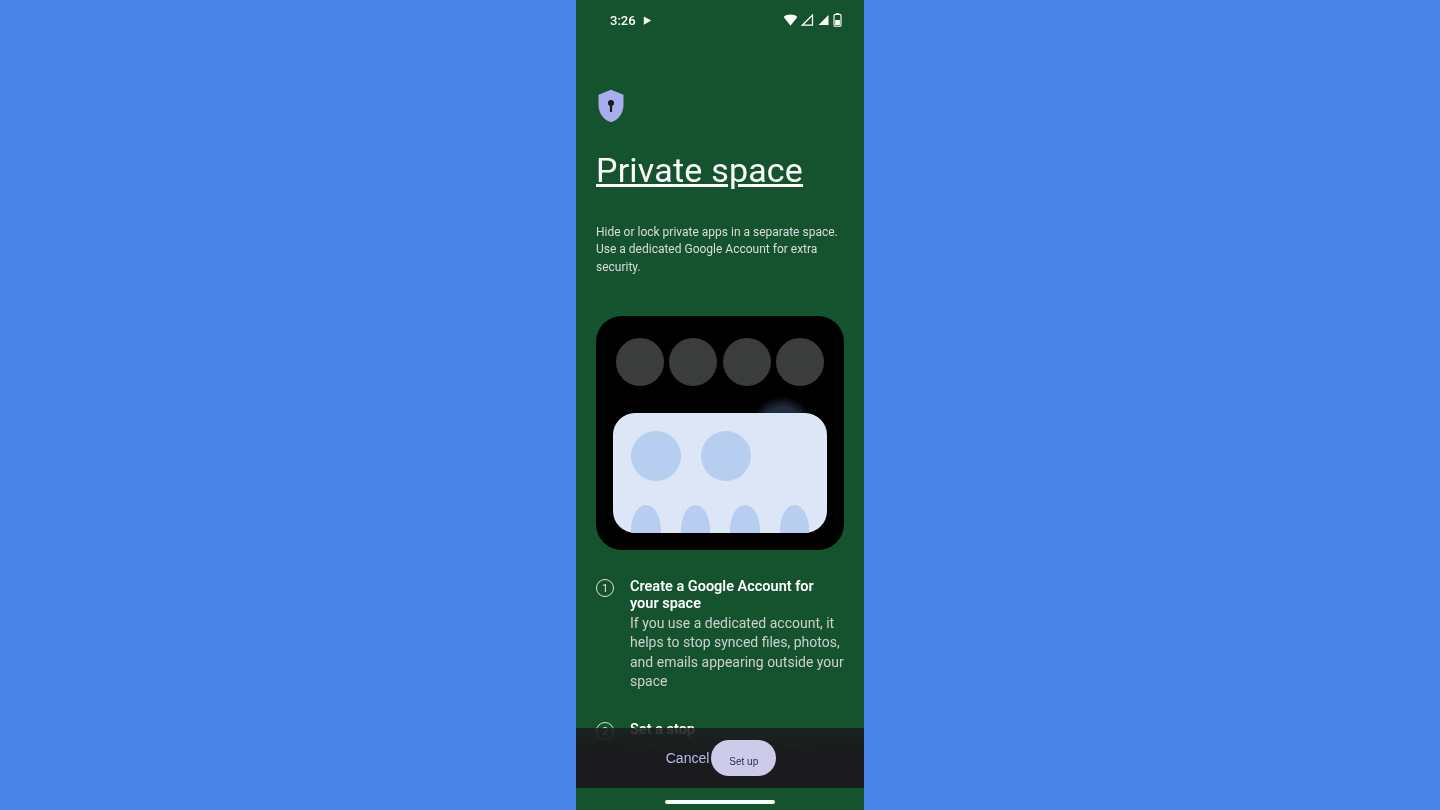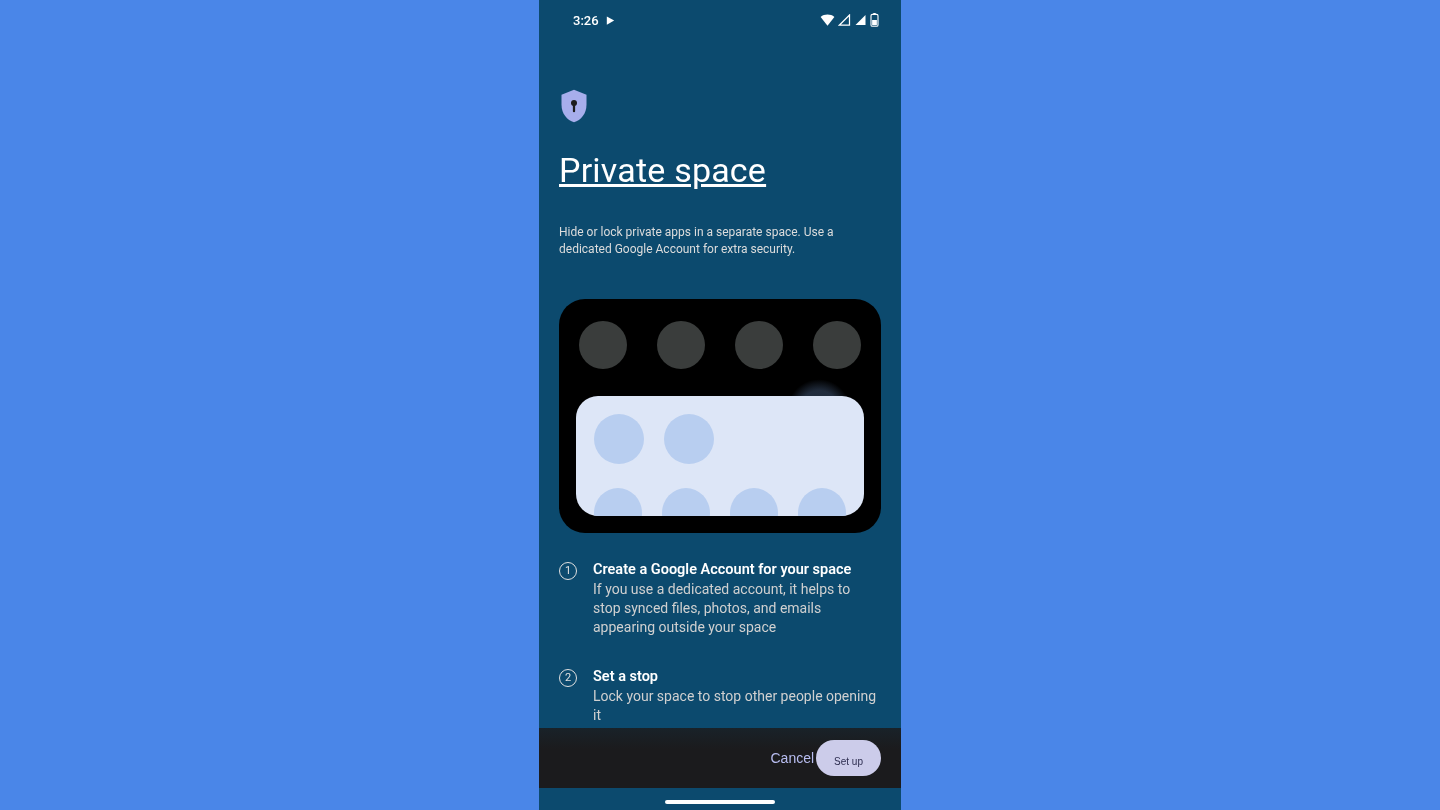--- a/index.html
+++ b/index.html
@@ -6,23 +6,23 @@
   body {
     width: 1440px;
     height: 810px;
     background: #4a86e8;
     font-family: 'Roboto', 'Segoe UI', Arial, sans-serif;
     display: flex;
     justify-content: center;
     overflow: hidden;
   }
   .phone {
-    width: 362px;
+    width: 288px;
     height: 810px;
-    background: #0c4a6e;
+    background: #14532d;
     position: relative;
     color: #e6e6e6;
     overflow: hidden;
   }
   
   .statusbar {
     height: 40px;
     display: flex;
     justify-content: space-between;
     align-items: center;
@@ -122,21 +122,21 @@
     margin-top: 1px;
   }
   .step .body .head { font-size: 14.5px; font-weight: 600; color: #ffffff; }
   .step .body .desc { font-size: 14px; color: #d0d0d0; line-height: 1.38; margin-top: 2px; }
 
   
   .footer {
     position: absolute;
     left: 0; right: 0; top: 728px;
     height: 60px;
-    display:flex; align-items:center; justify-content: flex-end;
+    display:flex; align-items:center; justify-content: center;
     padding: 0 20px;
     background: linear-gradient(to top, rgba(27,27,29,1) 65%, rgba(27,27,29,0.85) 100%);
   }
   .cancel-btn {
     color: #b8bdf0;
     font-size: 14px;
     font-weight: 500;
     background: none; border: none;
     padding: 10px 2px;
     cursor: pointer;

